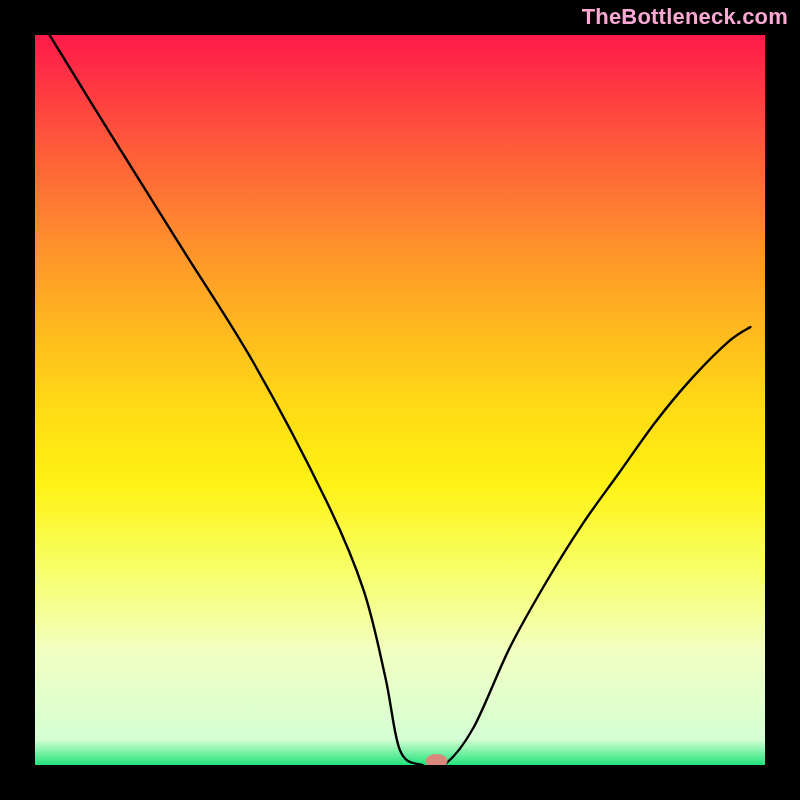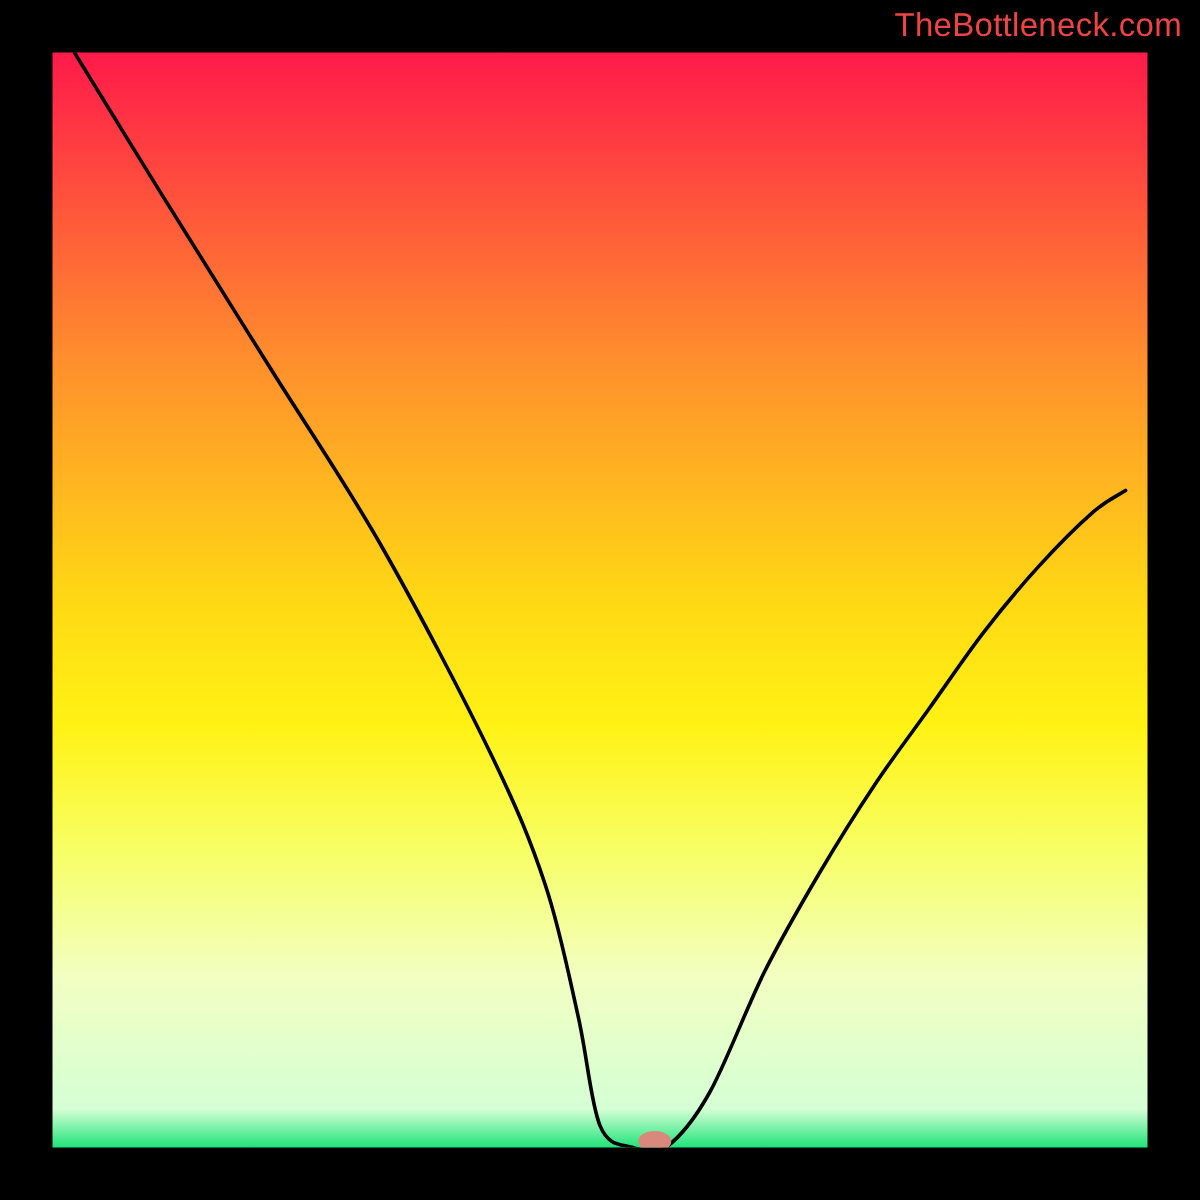--- a/index.html
+++ b/index.html
@@ -13,23 +13,23 @@
   }
   .chart-wrap {
     position: relative;
     width: 800px;
     height: 800px;
   }
   .watermark {
     position: absolute;
     top: 4px;
     right: 12px;
-    color: #ef4444;
+    color: #f9a8d4;
     font-size: 22px;
-    font-weight: 400;
+    font-weight: 700;
     letter-spacing: 0.2px;
     z-index: 10;
   }
   svg { display: block; }
 </style>
 </head>
 <body>
 
 <div class="chart-wrap">
   <div class="watermark">TheBottleneck.com</div>

